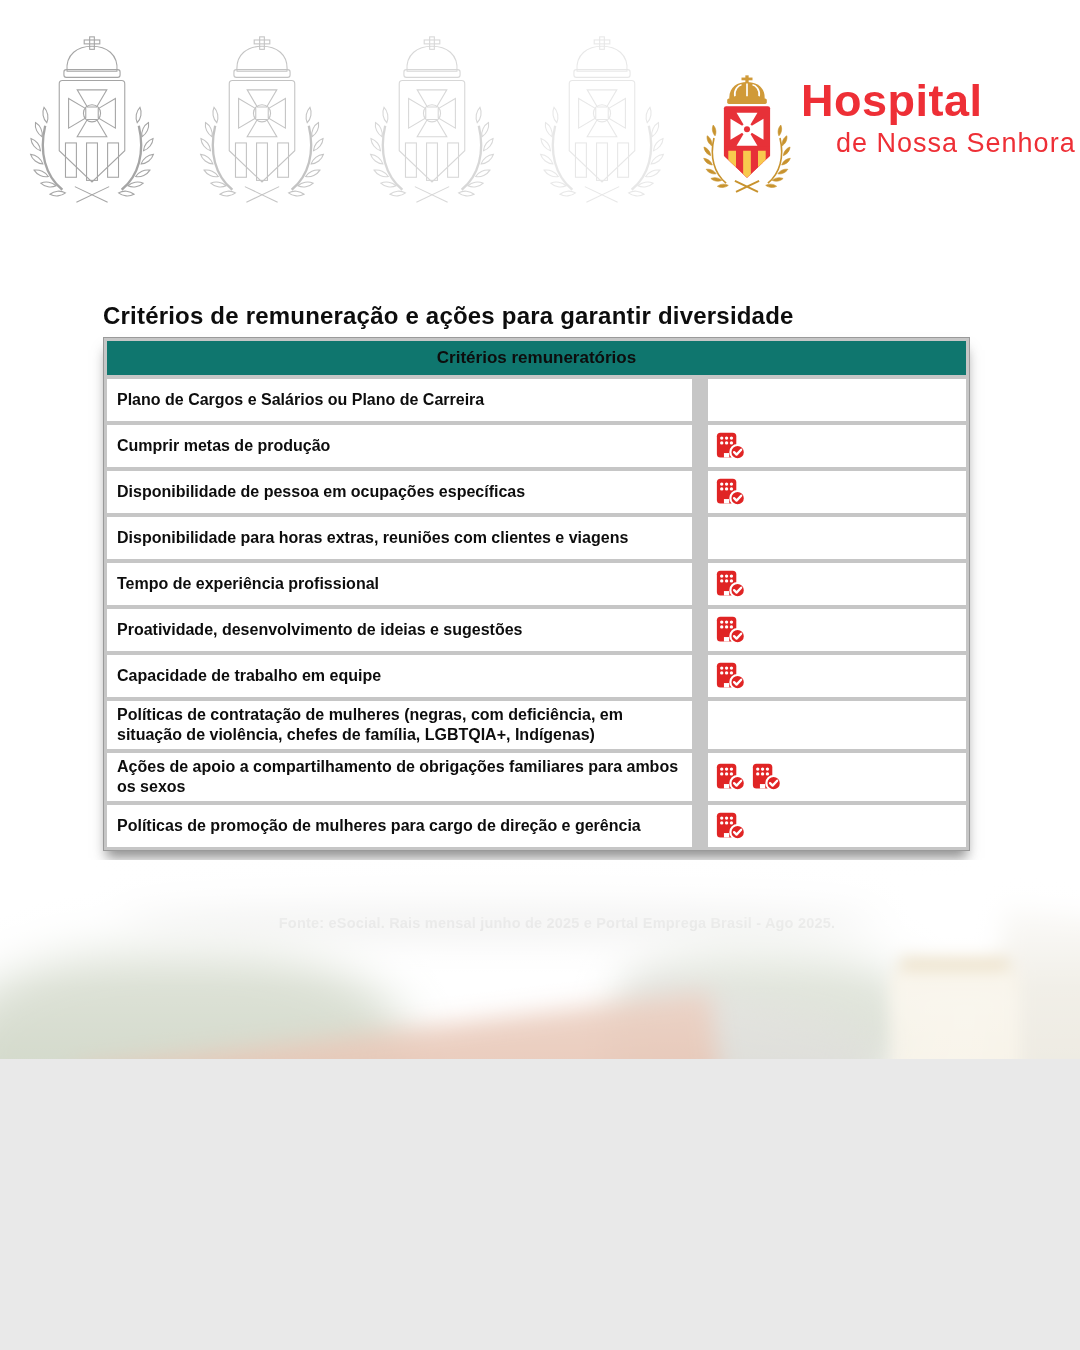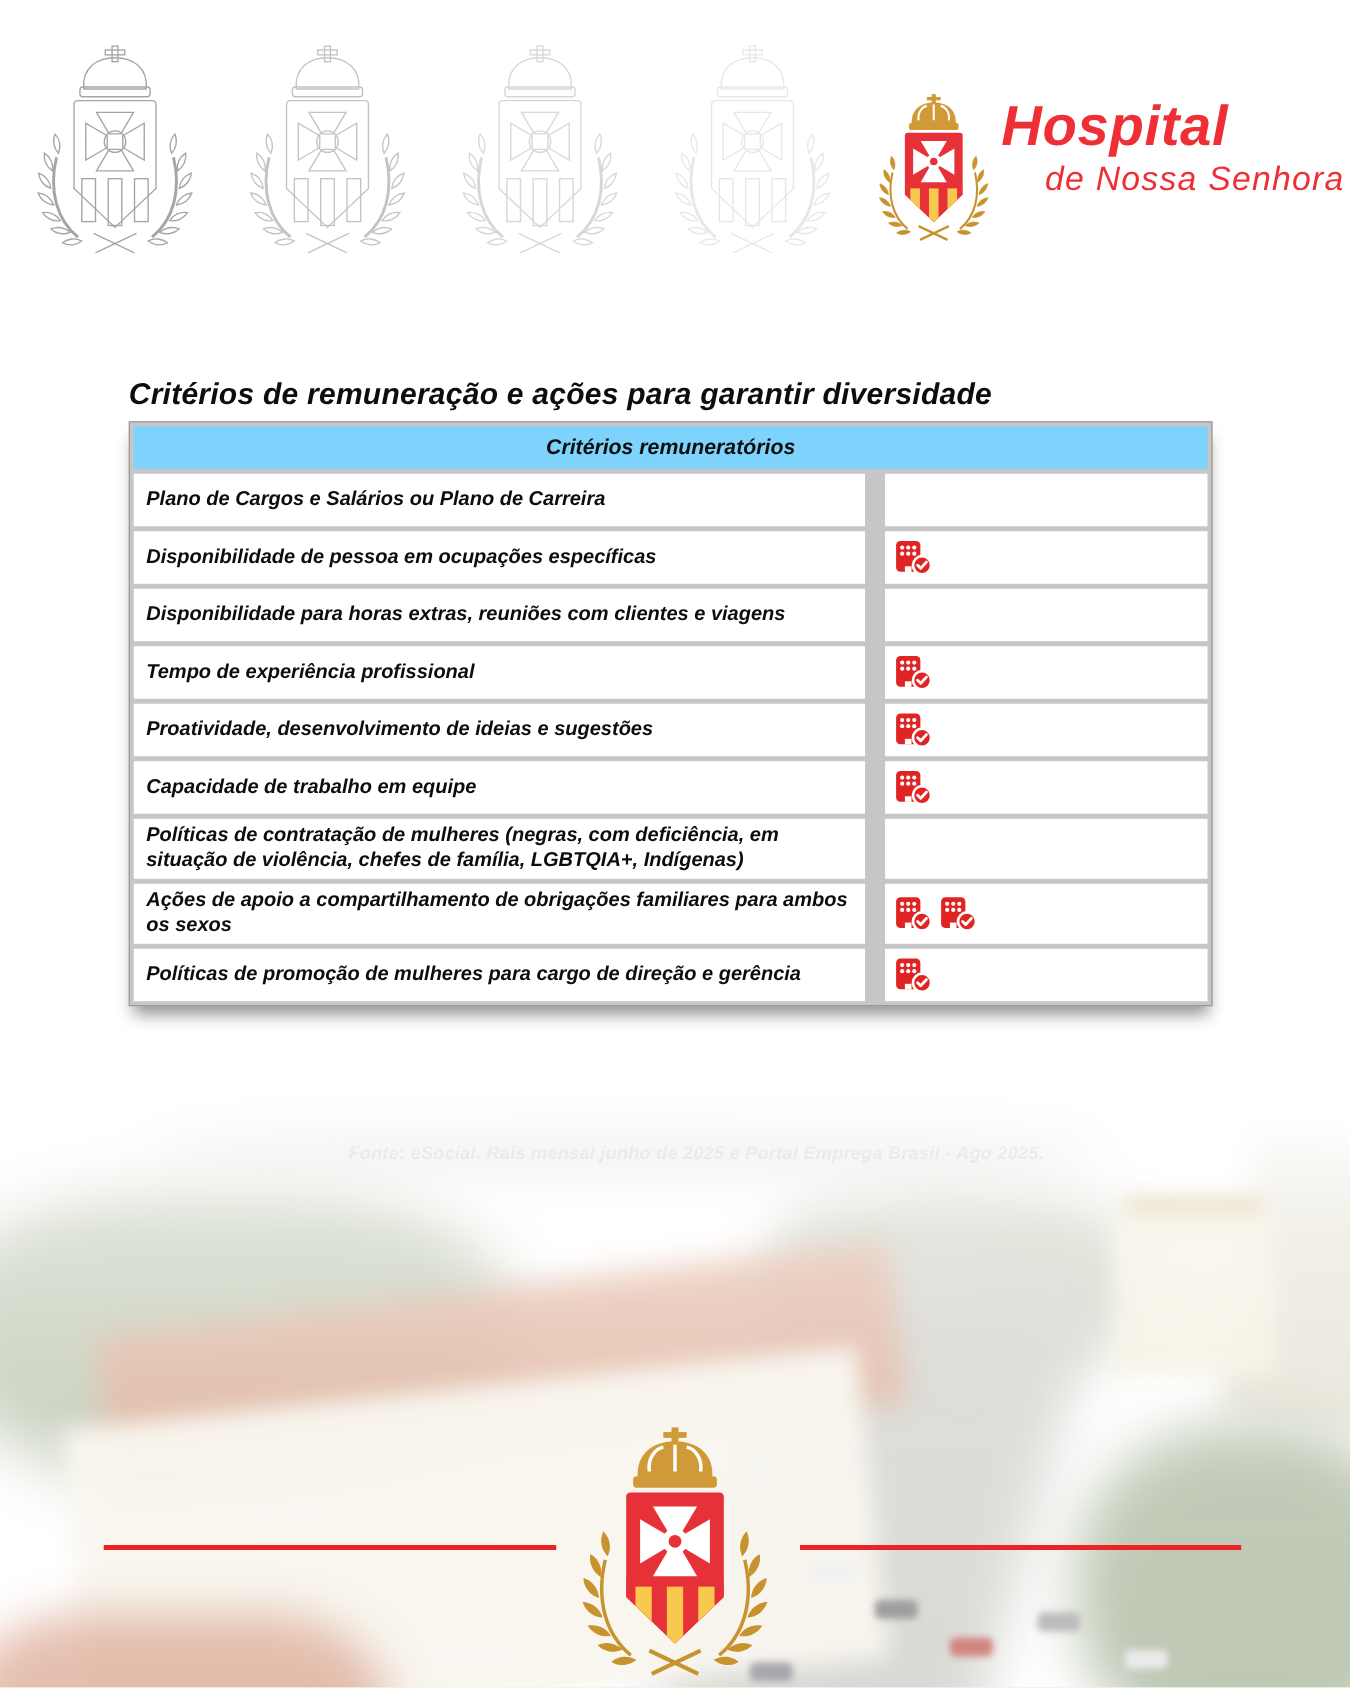--- a/index.html
+++ b/index.html
@@ -1,20 +1,19 @@
 <!DOCTYPE html>
 <html><head>
 <meta charset="utf-8">
 <style>
   html,body{margin:0;padding:0;background:#e9e9e9;}
   .page{
-    position:relative;width:1080px;height:1350px;margin:0 auto;
+    position:relative;width:1080px;height:1059px;margin:0 auto;
     background:#ffffff;overflow:hidden;
     font-family:"Liberation Sans", sans-serif;
-    font-style:italic;
   }
   
   .watermark{position:absolute;top:35px;color:#5c5c5c;}
   .wm1{left:14px;opacity:.55;}
   .wm2{left:184px;opacity:.36;}
   .wm3{left:354px;opacity:.24;}
   .wm4{left:524px;opacity:.14;}
   
   .logo-crest{position:absolute;left:692px;top:74px;}
   .logo-text{position:absolute;left:801px;top:78px;line-height:1;}
@@ -27,21 +26,21 @@
     font-size:24px;font-weight:bold;color:#0d0d0d;letter-spacing:.2px;
   }
   
   .table{
     position:absolute;left:103px;top:337px;width:867px;
     background:#c6c6c6;border:1px solid #9a9a9a;padding:3px;
     display:flex;flex-direction:column;gap:4px;box-sizing:border-box;
     box-shadow:0 10px 12px -3px rgba(55,55,55,.55);
   }
   .thead{
-    background:#7dd3fc;min-height:34px;display:flex;align-items:center;justify-content:center;
+    background:#0f766e;min-height:34px;display:flex;align-items:center;justify-content:center;
     font-size:17px;font-weight:bold;color:#0d0d0d;
   }
   .tr{display:grid;grid-template-columns:1fr 258px;gap:16px;}
   .td{background:#ffffff;display:flex;align-items:center;box-sizing:border-box;}
   .td.label{min-height:42px;padding:4px 10px;font-size:16px;font-weight:bold;color:#0d0d0d;line-height:1.25;}
   .td.icons{padding:4px 8px;gap:6px;}
   .icon-check{width:30px;height:30px;flex:0 0 auto;}
   
   .source-line{
     position:absolute;left:0;top:915px;width:100%;padding-left:34px;box-sizing:border-box;
@@ -176,20 +175,39 @@
 
   <div class="page-title">Critérios de remuneração e ações para garantir diversidade</div>
 
   <div class="table" id="table-root">
       <div class="thead">Critérios remuneratórios</div>
       <div class="tr">
         <div class="td label">Plano de Cargos e Salários ou Plano de Carreira</div>
         <div class="td icons"></div>
       </div>
       <div class="tr">
+        <div class="td label">Cumprir metas de produção</div>
+        <div class="td icons">
+          <svg class="icon-check" viewBox="0 0 34 34">
+    <rect x="1" y="2" width="22" height="28" rx="4" fill="#e02424"></rect>
+    <g fill="#ffffff">
+      <circle cx="6.5" cy="8" r="1.9"></circle>
+              <circle cx="12" cy="8" r="1.9"></circle>
+              <circle cx="17.5" cy="8" r="1.9"></circle>
+      <circle cx="6.5" cy="13.5" r="1.9"></circle>
+              <circle cx="12" cy="13.5" r="1.9"></circle>
+              <circle cx="17.5" cy="13.5" r="1.9"></circle>
+      <rect x="9" y="25" width="6" height="5"></rect>
+    </g>
+    <circle cx="24.5" cy="24" r="8.2" fill="#e02424" stroke="#ffffff" stroke-width="2.4"></circle>
+    <path d="M20.5,24 l2.8,2.8 l5.2,-5.6" fill="none" stroke="#ffffff" stroke-width="2.6" stroke-linecap="round" stroke-linejoin="round"></path>
+  </svg>
+        </div>
+      </div>
+      <div class="tr">
         <div class="td label">Disponibilidade de pessoa em ocupações específicas</div>
         <div class="td icons">
           <svg class="icon-check" viewBox="0 0 34 34">
     <rect x="1" y="2" width="22" height="28" rx="4" fill="#e02424"></rect>
     <g fill="#ffffff">
       <circle cx="6.5" cy="8" r="1.9"></circle>
               <circle cx="12" cy="8" r="1.9"></circle>
               <circle cx="17.5" cy="8" r="1.9"></circle>
       <circle cx="6.5" cy="13.5" r="1.9"></circle>
               <circle cx="12" cy="13.5" r="1.9"></circle>

